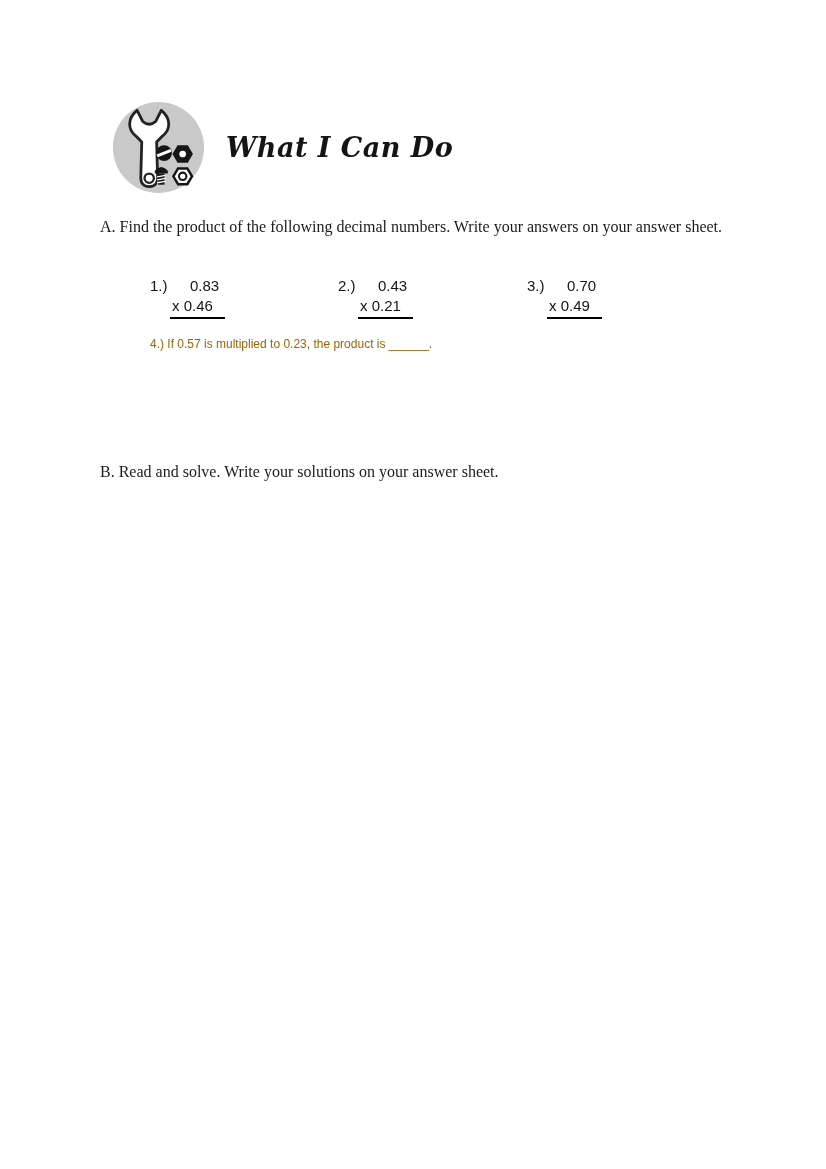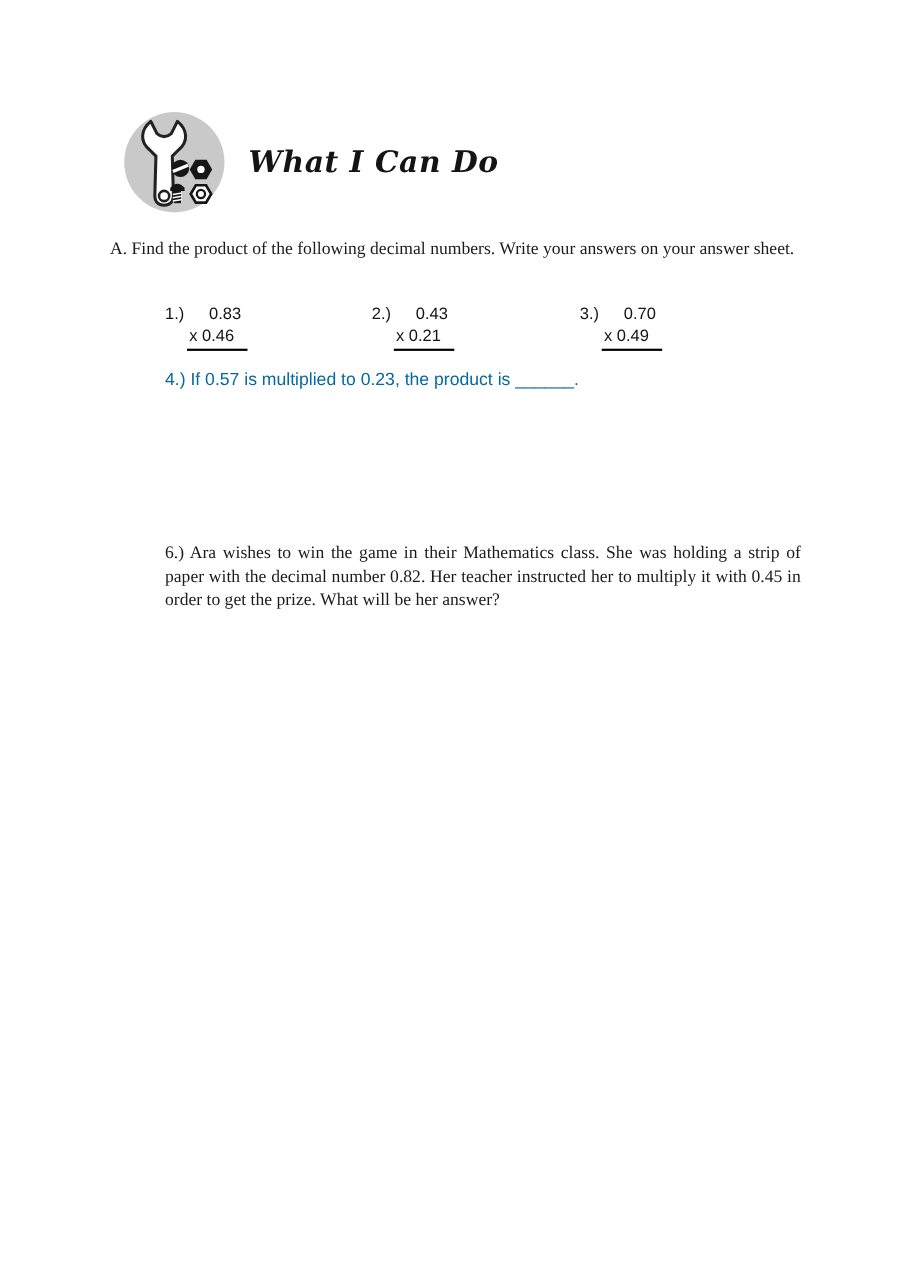--- a/index.html
+++ b/index.html
@@ -81,22 +81,22 @@
     display: inline-block;
     margin-left: 20px;
     margin-top: 2px;
     padding: 0 12px 2px 2px;
     border-bottom: 2px solid #000000;
   }
   .sans-item {
     position: absolute;
     left: 150px;
     font-family: "Liberation Sans", sans-serif;
-    font-size: 16px;
-    color: #0369a1;
+    font-size: 12px;
+    color: #a16207;
     white-space: nowrap;
   }
   .item4 { top: 337px; }
   .item5 { top: 371px; }
   .page-number {
     position: absolute;
     left: 0;
     top: 1083px;
     width: 100%;
     text-align: left;
@@ -176,18 +176,18 @@
   <div class="mp mp-3">
     <div class="r1">
       <span class="lbl">3.)</span>
       <span>0.70</span>
     </div>
     <div class="r2">x 0.49</div>
   </div>
 
   <div class="sans-item item4">4.) If 0.57 is multiplied to 0.23, the product is ______.</div>
 
-  <p class="para item6">6.)  Ara wishes to win the game in their Mathematics class. She was holding a strip of paper with the decimal number 0.82. Her teacher instructed her to multiply it with 0.45 in order to get the prize. What will be her answer?</p>
+  <p class="para sec-b-intro">B. Read and solve. Write your solutions on your answer sheet.</p>
 
   <div class="page-number">11</div>
   <div class="watermark">www.modyul.online</div>
 
 </div>
 
 </body></html>

